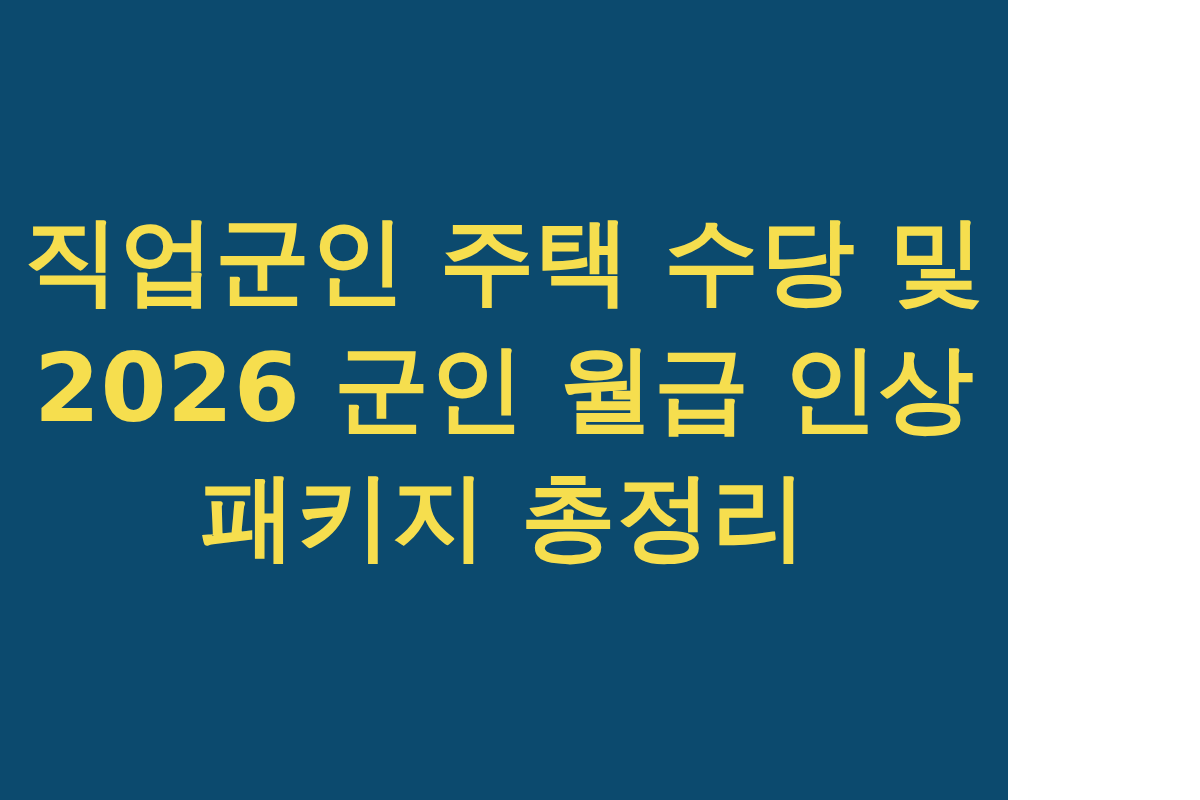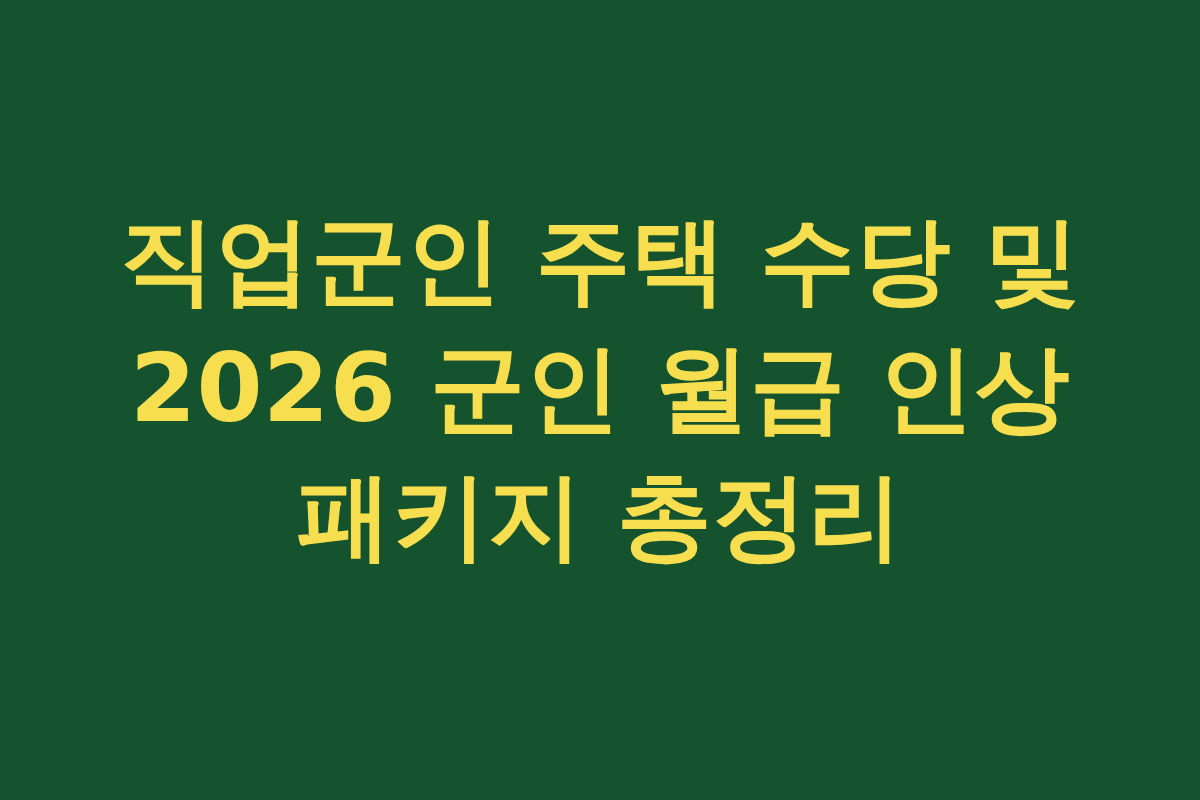--- a/index.html
+++ b/index.html
@@ -46,21 +46,21 @@
     letter-spacing: 0.5px;
     word-break: break-all;       
     overflow-wrap: anywhere;
     white-space: normal;
     
   }
 </style>
 </head>
 <body>
 
-<div class="thumbnail-canvas" style="background-color: #14532d; width: 1200px; height: 800px;">
+<div class="thumbnail-canvas" style="background-color: #0c4a6e; width: 1008px; height: 800px;">
 
   <div class="headline-block">
 
     <h1 class="headline-text" style="color: rgb(246, 222, 78); text-align: center;">직업군인 주택 수당 및 2026 군인 월급 인상 패키지 총정리</h1>
 
   </div>
 
 </div>
 
 </body></html>

